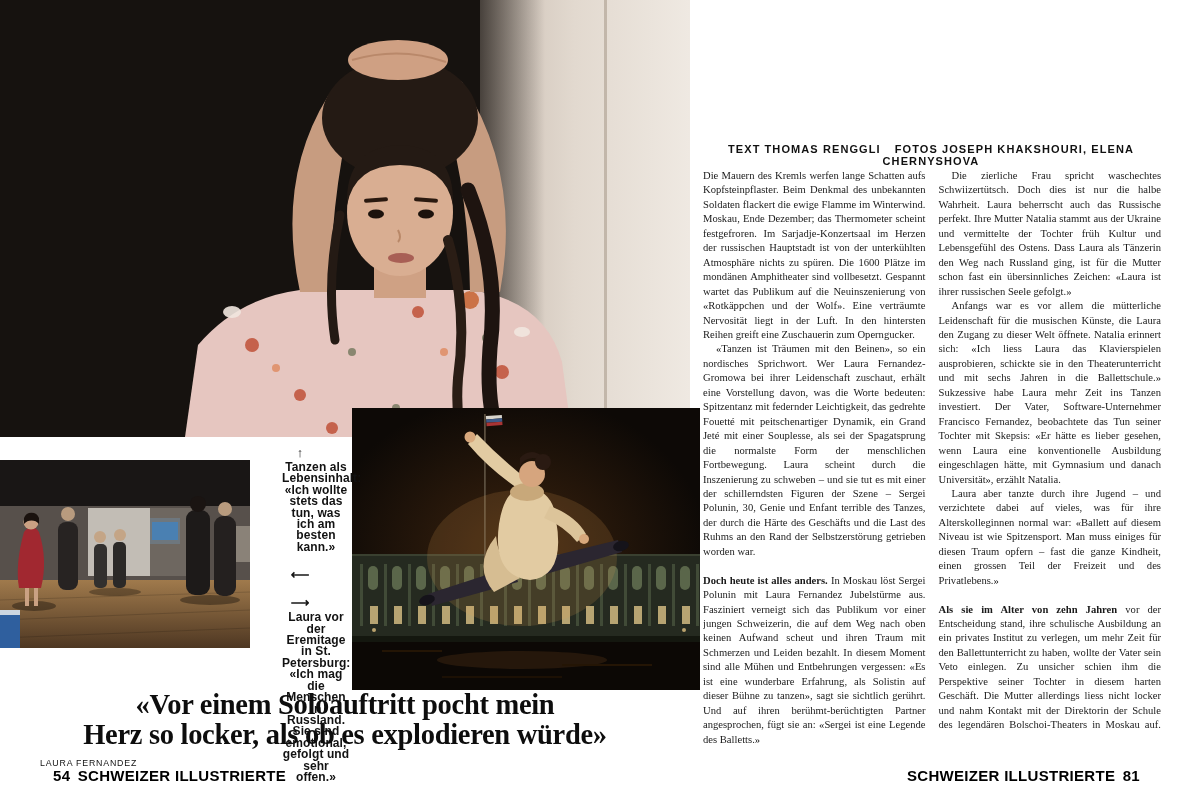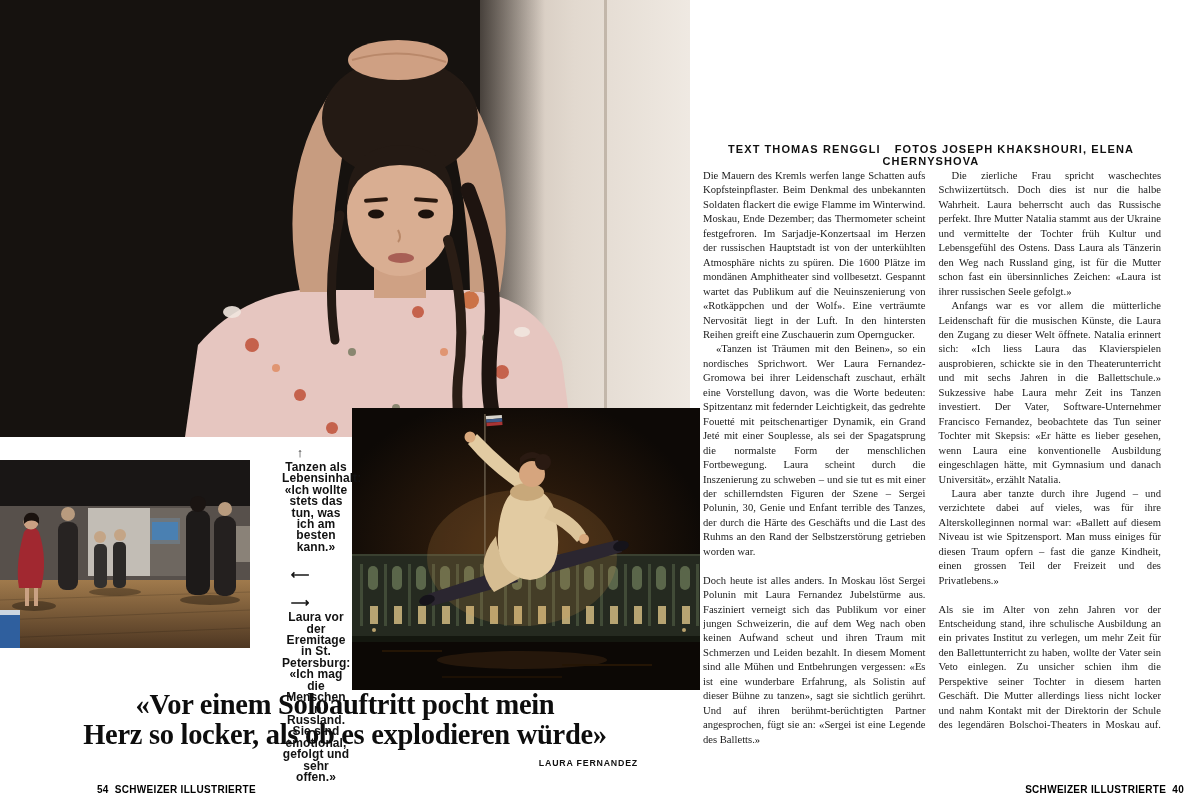--- a/index.html
+++ b/index.html
@@ -12,37 +12,37 @@
           letter-spacing:1.1px;color:#111;}
   .byline .sep{display:inline-block;width:14px;}
   .byline .lbl{margin-right:4px;}
   .article{position:absolute;left:703px;top:169px;width:458px;height:582px;overflow:hidden;
            column-count:2;column-gap:13px;column-fill:auto;
            font-size:10.6px;line-height:14.45px;text-align:justify;
            hyphens:auto;-webkit-hyphens:auto;}
   .article p{margin:0;}
   .article p.indent{text-indent:13px;font-family:Liberation Serif, serif;}
   .article p.lead{margin-top:14.4px;}
-  .article p.lead strong{font-weight:normal;}
+  .article p.lead strong{font-weight:bold;}
   
   .caption-col{position:absolute;left:250px;top:446px;width:100px;text-align:center;
                font-family:"Liberation Sans",sans-serif;font-weight:bold;color:#121212;}
   .caption{margin-bottom:15px;}
   .cap-arrow{font-size:13px;line-height:13px;margin-bottom:3px;font-weight:bold;}
   .cap-text{font-size:12px;line-height:11.4px;letter-spacing:0.1px;padding-left:32px;}
   
   .pull-quote{position:absolute;left:40px;top:690px;width:610px;text-align:center;
               font-family:"Liberation Serif",serif;font-weight:bold;color:#0d0d0d;
               font-size:28.5px;line-height:30px;letter-spacing:-0.3px;}
-  .pull-attr{position:absolute;left:28px;top:758px;width:610px;text-align:right;
-             font-family:"Liberation Sans",sans-serif;font-weight:bold;font-size:8.8px;
+  .pull-attr{position:absolute;left:40px;top:758px;width:610px;text-align:left;
+             font-family:"Liberation Sans",sans-serif;font-weight:normal;font-size:8.8px;
              letter-spacing:0.8px;color:#111;}
   
-  .footer{position:absolute;top:784px;font-family:"Liberation Sans",sans-serif;
-          font-weight:bold;font-size:10px;letter-spacing:0.3px;color:#000;margin-left:44px;}
+  .footer{position:absolute;top:767px;font-family:"Liberation Sans",sans-serif;
+          font-weight:bold;font-size:15px;letter-spacing:0.3px;color:#000;}
   .footer-left{left:50px;}
   .footer-right{left:703px;width:440px;text-align:right;}
   .footer .num{margin:0 3px;}
 </style>
 </head>
 <body>
 
 <div class="spread">
 
   <svg class="photo" style="left:0;top:0;" width="690" height="437" viewBox="0 0 690 437" aria-hidden="true">
@@ -273,16 +273,16 @@
       <p class="indent">Laura aber tanzte durch ihre Jugend – und verzichtete dabei auf vieles, was für ihre Alterskolleginnen normal war: «Ballett auf diesem Niveau ist wie Spitzensport. Man muss einiges für diesen Traum opfern – fast die ganze Kindheit, einen grossen Teil der Freizeit und des Privatlebens.»</p>
       <p class="lead"><strong>Als sie im Alter von zehn Jahren </strong>vor der Entscheidung stand, ihre schulische Ausbildung an ein privates Institut zu verlegen, um mehr Zeit für den Ballettunterricht zu haben, wollte der Vater sein Veto einlegen. Zu unsicher schien ihm die Perspektive seiner Tochter in diesem harten Geschäft. Die Mutter allerdings liess nicht locker und nahm Kontakt mit der Direktorin der Schule des legendären Bolschoi-Theaters in Moskau auf. Laura sollte dort vortanzen und eine verbindliche Einschätzung ihres Potenzials erhalten.</p>
     </div>
 
   <div class="footer footer-left">
     <span class="num">54</span>
     <span>SCHWEIZER ILLUSTRIERTE</span>
   </div>
   <div class="footer footer-right">
     <span>SCHWEIZER ILLUSTRIERTE</span>
-    <span class="num">40</span>
+    <span class="num">81</span>
   </div>
 
 </div>
 
 </body></html>

